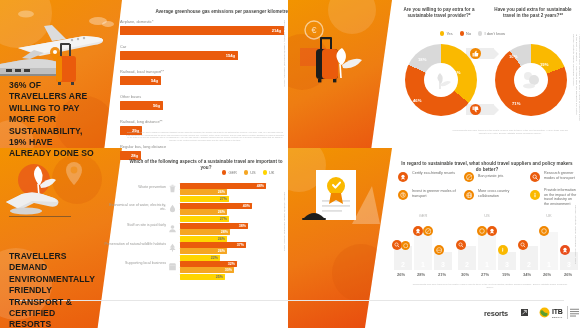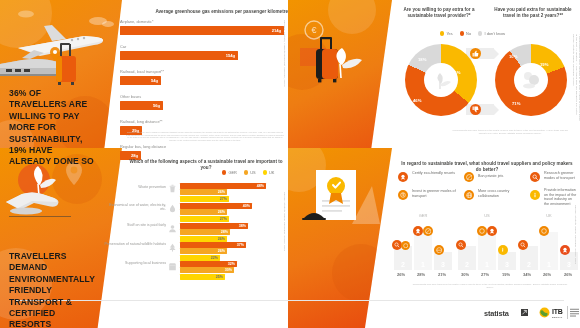--- a/index.html
+++ b/index.html
@@ -177,21 +177,21 @@
       <rect x="26" y="31" width="16" height="30" rx="3.5" fill="#EA5B0C"></rect>
       <rect x="22" y="61" width="3.4" height="3.4" fill="#1d1d1b"></rect>
       <rect x="37" y="61" width="3.4" height="3.4" fill="#1d1d1b"></rect>
     </g>
 
     <path d="M44 46 Q36 36 46 30 Q54 38 46 47 Z" fill="#ffffff"></path>
     <path d="M46 47 Q58 38 66 42 Q58 52 47 50 Z" fill="#f0f0f0"></path>
     <path d="M44 46 L45 60" stroke="#ffffff" stroke-width="1.6" fill="none"></path>
   </svg>
 
-  <div class="headline" style="top:88px;width:86px;">36% OF TRAVELLERS ARE WILLING TO PAY MORE FOR SUSTAINABILITY, 19% HAVE ALREADY DONE SO</div>
+  <div class="headline" style="top:80px;width:86px;">36% OF TRAVELLERS ARE WILLING TO PAY MORE FOR SUSTAINABILITY, 19% HAVE ALREADY DONE SO</div>
 
   <div class="panel mb-panel">
     <div class="blob" style="left:-16px;top:-10px;width:54px;height:54px;"></div>
     <div class="blob d" style="left:44px;top:96px;width:58px;height:58px;"></div>
   </div>
 
   <svg style="position:absolute;left:300px;top:166px;width:80px;height:62px;" viewBox="0 0 80 62">
     <path d="M52 58 L72 20 L80 58 Z" fill="#ffffff" opacity=".28"></path>
     <rect x="16" y="4" width="40" height="50" fill="#ffffff"></rect>
     <rect x="22" y="34" width="28" height="1.8" fill="#e0e0e0"></rect>
@@ -578,21 +578,21 @@
       </svg>
   </div>
   <div class="podpct" style="left:518px;top:272px;width:18px;">34%</div>
   <div class="podpct" style="left:538px;top:272px;width:18px;">26%</div>
   <div class="podpct" style="left:559px;top:272px;width:18px;">26%</div>
 
   <div class="foot" style="left:410px;top:283px;width:160px;">Respondents who have traveled in the past 2 years or plan to travel in the next 12 months; multiple answers possible. Source: Statista Global Consumer Survey</div>
   <div class="sidenote" style="left:574px;top:205px;height:80px;">Source: Statista Global Consumer Survey 2023</div>
 
   <div class="footline"></div>
-  <div class="statista" style="left:484px;top:309px;">statista</div>
+  <div class="statista" style="left:484px;top:309px;">resorts</div>
   <svg style="position:absolute;left:521px;top:309px;width:7px;height:7px;" viewBox="0 0 10 10">
     <rect width="10" height="10" fill="#3c3c3b"></rect>
     <path d="M2 7.6 L7.6 2 M7.6 2 H4 M7.6 2 V5.6" stroke="#fff" stroke-width="1" fill="none"></path>
   </svg>
   <svg style="position:absolute;left:539px;top:307px;width:11px;height:11px;" viewBox="0 0 12 12">
     <circle cx="6" cy="6" r="5.4" fill="#FAB900"></circle>
     <path d="M1.6 4 Q4 3 5 5 Q6.4 7 9 6.4 Q10.4 8.4 8 10 Q4.6 10.6 2.6 8 Q1 6.4 1.6 4z" fill="#5a9e2f"></path>
   </svg>
   <div class="itb" style="left:552px;top:308px;">ITB</div>
   <div class="itbsub" style="left:552px;top:316px;">BERLIN</div>

